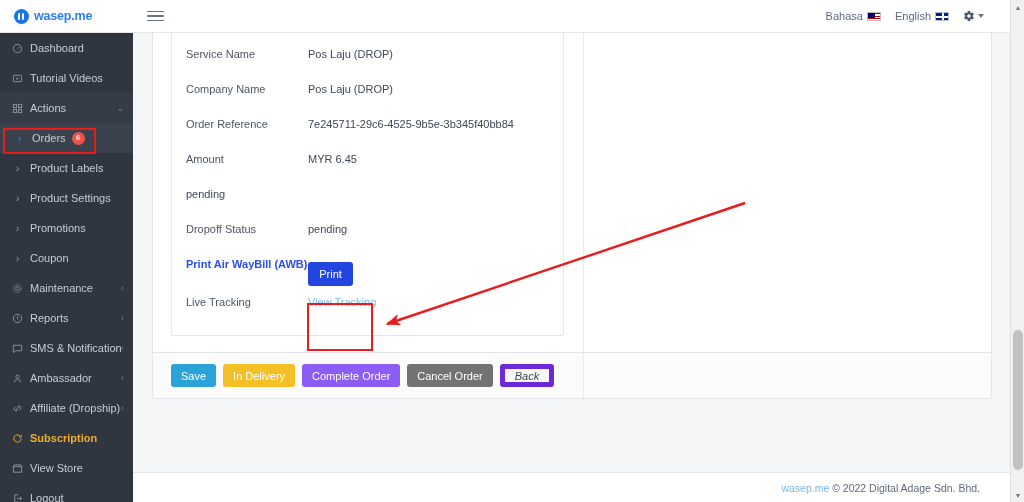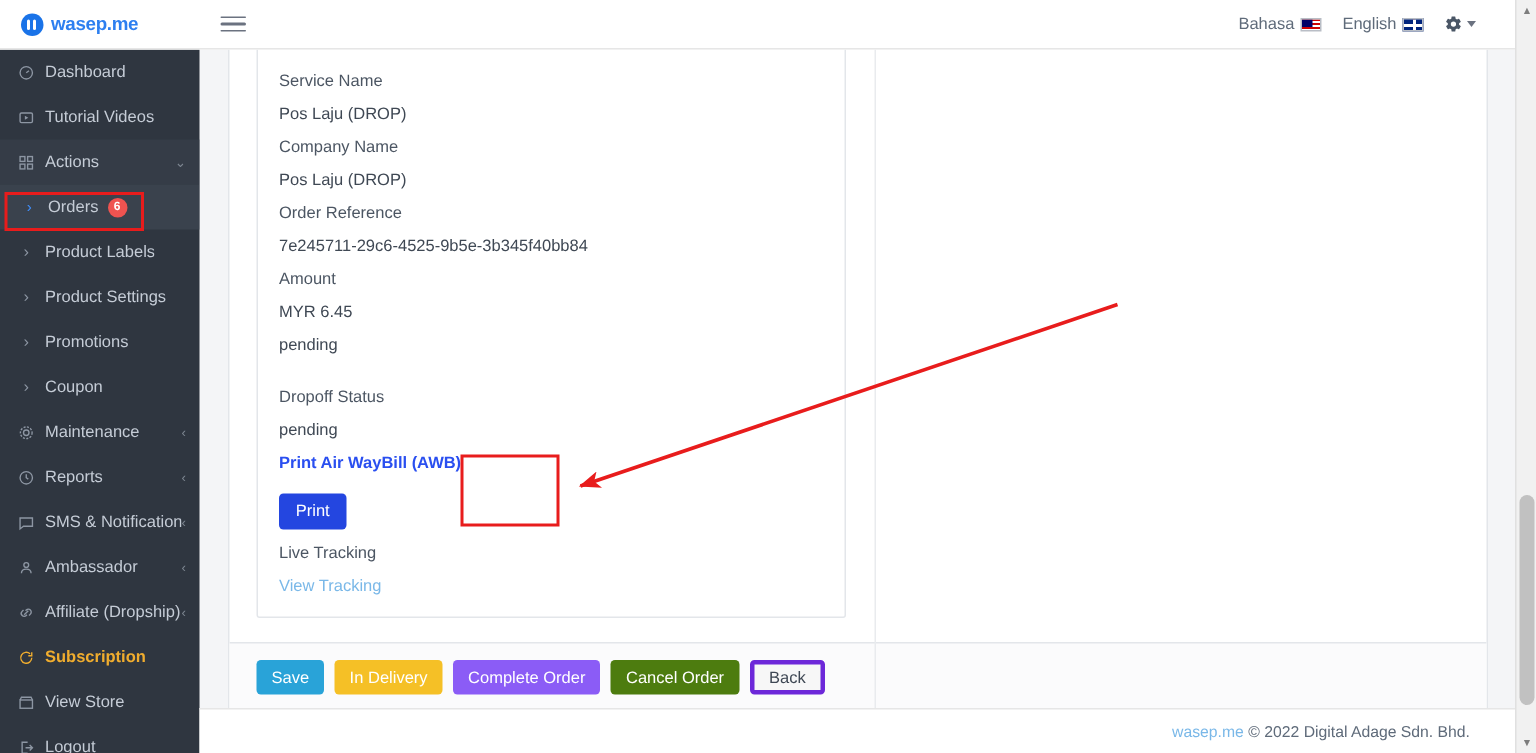--- a/index.html
+++ b/index.html
@@ -249,21 +249,20 @@
     border: 1px solid #e3e6ea;
     border-radius: 2px;
     padding: 8px 0 14px 0;
     width: 393px;
   }
   .row {
     display: flex;
     align-items: flex-start;
     min-height: 35px;
     padding: 0 14px;
-    flex-direction: column;
   }
   .row .k {
     width: 122px;
     flex: none;
     font-size: 11px;
     color: #4c5663;
     padding-top: 10px;
   }
   .row .v {
     font-size: 11px;
@@ -317,21 +316,22 @@
     border-radius: 3px;
     font-size: 11px;
     color: #ffffff;
     cursor: pointer;
     display: inline-flex;
     align-items: center;
   }
   .btn-back {
     background: #f7f7f7;
     color: #3f4854;
-    border: 3px solid #6d28d9;
+    border: 5px solid #6d28d9;
+    font-style: italic;
   }
 
   
   .card-divider {
     position: absolute;
     left: 430px; top: 0;
     width: 1px; height: 100%;
     background: #e9ebee;
   }
 
@@ -614,21 +614,21 @@
             <div class="v link">View Tracking</div>
           </div>
 
         </div>
       </div>
 
       <div class="card-footer">
         <button class="btn" style="background:#29a3d8">Save</button>
         <button class="btn" style="background:#f5c026">In Delivery</button>
         <button class="btn" style="background:#8b5cf6">Complete Order</button>
-        <button class="btn" style="background:#4d7c0f">Cancel Order</button>
+        <button class="btn" style="background:#737373">Cancel Order</button>
         <button class="btn btn-back">Back</button>
       </div>
     </div>
   </div>
 
   <div class="hl-print"></div>
 
   <svg class="annot">
     <defs>
       <marker id="arwhead" markerWidth="7" markerHeight="7" refX="5.5" refY="3" orient="auto" markerUnits="strokeWidth">

